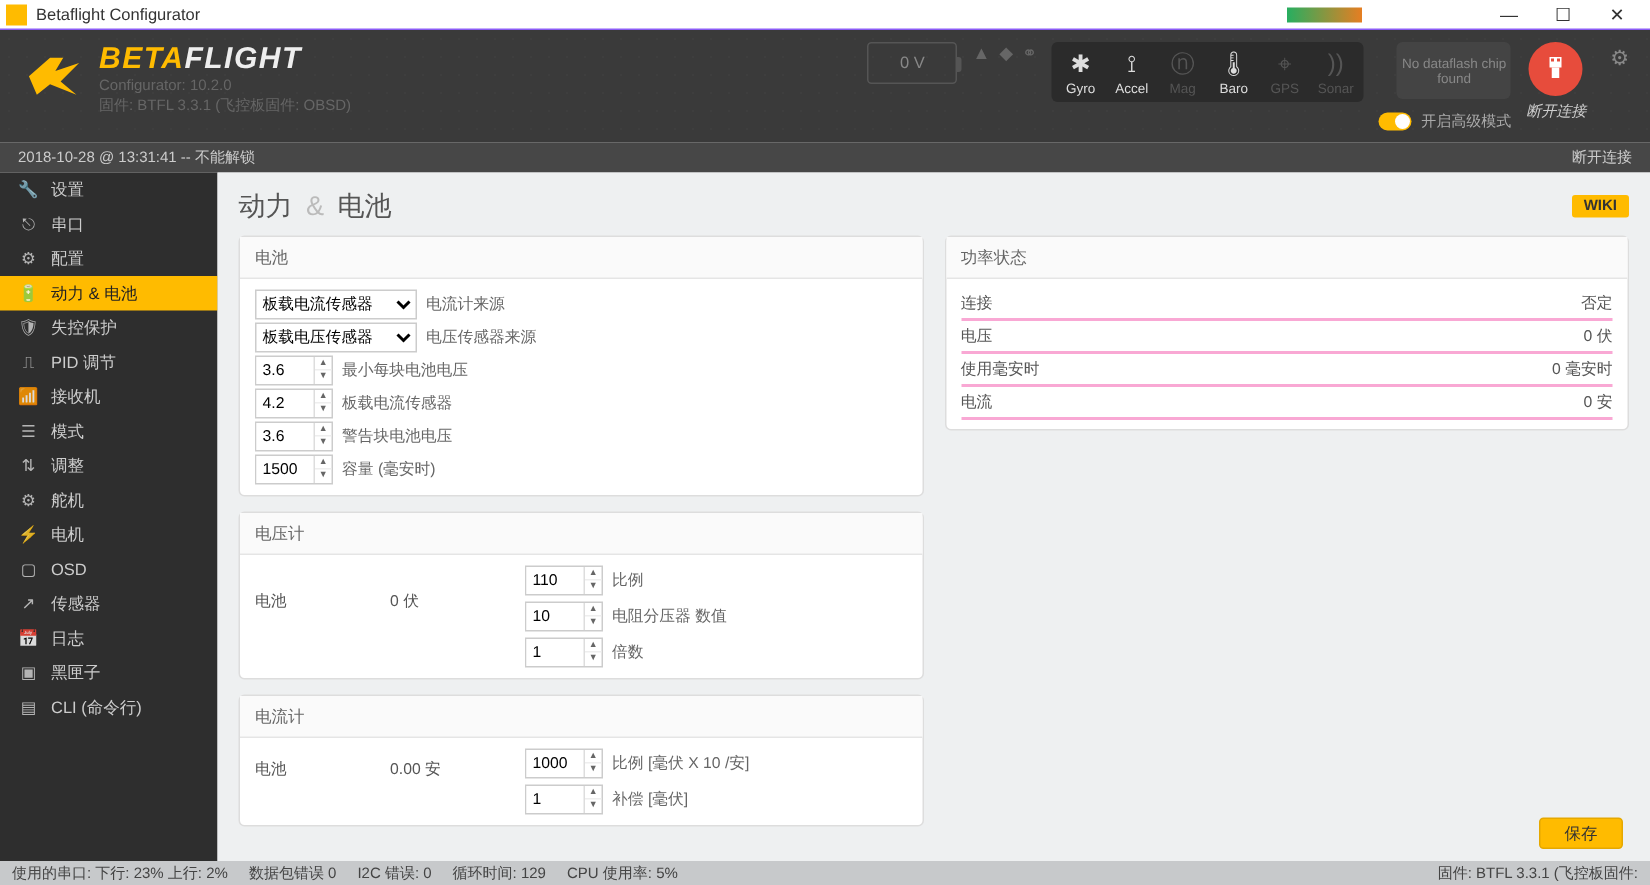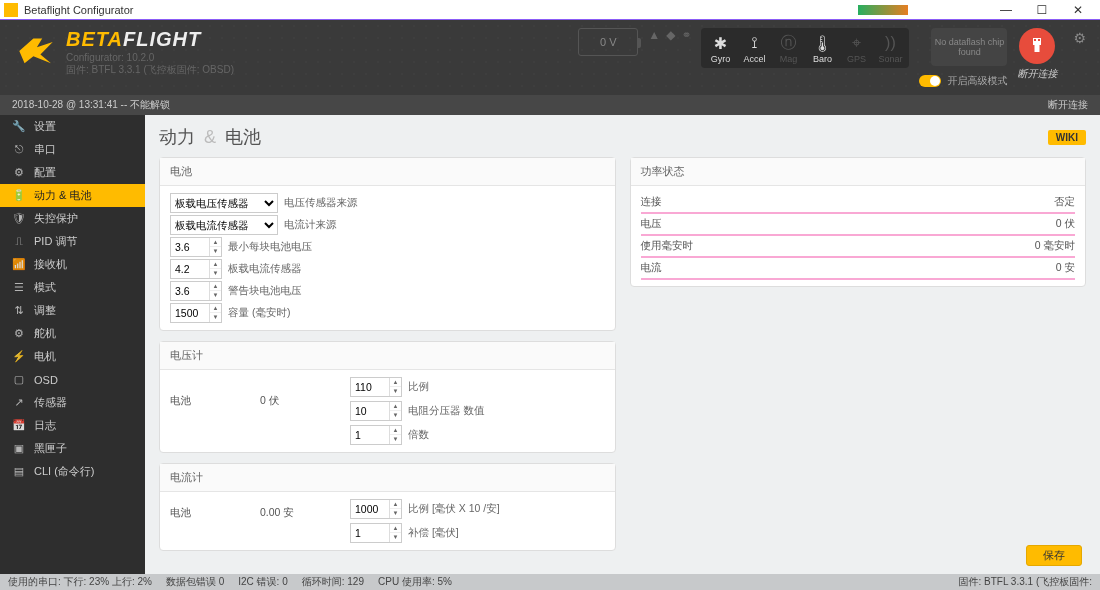--- a/index.html
+++ b/index.html
@@ -265,26 +265,26 @@
     </div>
 
     <div class="cols">
 
       <div class="col">
 
         <div class="panel">
           <div class="panel-h">电池</div>
           <div class="panel-b">
             <div class="row">
+                <select style="width:108px"><option>板载电流传感器</option></select>
+                <span class="lbl">电流计来源</span>
+              </div>
+            <div class="row">
                 <select style="width:108px"><option>板载电压传感器</option></select>
                 <span class="lbl">电压传感器来源</span>
-              </div>
-            <div class="row">
-                <select style="width:108px"><option>板载电流传感器</option></select>
-                <span class="lbl">电流计来源</span>
               </div>
             <div class="row">
                 <span class="num-wrap">
                   <input value="3.6" style="">
                   <span class="spin">
                     <div>▲</div>
                     <div>▼</div>
                   </span>
                 </span>
                 <span class="lbl">最小每块电池电压</span>

